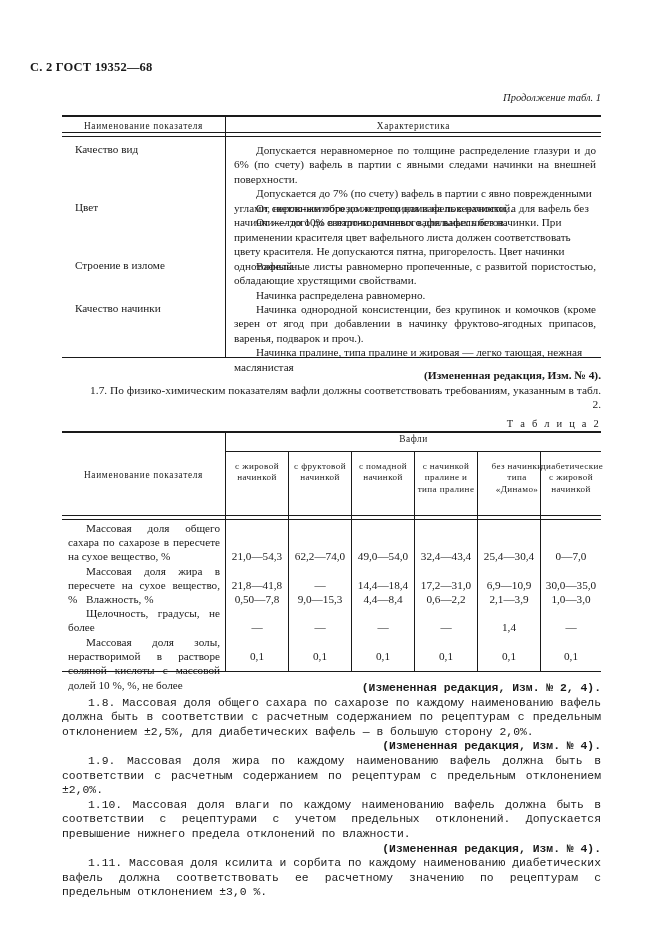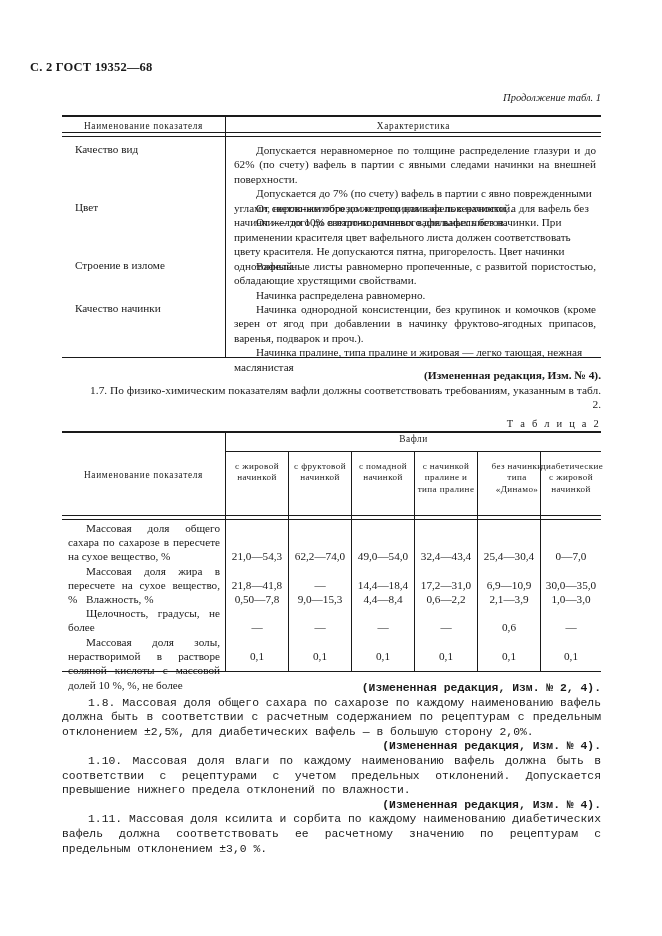--- a/index.html
+++ b/index.html
@@ -186,21 +186,21 @@
     <div class="rule-top" style="top:115px;"></div>
     <div class="rule-double" style="top:132px;"></div>
     <div class="rule-bottom" style="top:357px;"></div>
     <div class="vline" style="left:225px; top:115px; height:242px;"></div>
 
     <div id="table1-head-left">Наименование  показателя</div>
     <div id="table1-head-right">Характеристика</div>
 
     <div class="t1-name" style="top:143px;">Качество вид</div>
     <div class="t1-body" style="top:143px;">
-      <p>Допускается неравномерное по толщине распределение глазури и до 62% (по счету) вафель в партии с явными следами начинки на внешней поверхности.</p>
+      <p>Допускается неравномерное по толщине распределение глазури и до 6% (по счету) вафель в партии с явными следами начинки на внешней поверхности.</p>
       <p>Допускается до 7% (по счету) вафель в партии с явно поврежденными углами, неровным обрезом и трещинами на поверхности, а для вафель без начинки — до 10% в партии ломаных вафельных листов.</p>
     </div>
 
     <div class="t1-name" style="top:201px;">Цвет</div>
     <div class="t1-body" style="top:201px;">
       <p>От светло-желтого до желтого для вафель с начинкой.</p>
       <p>От желтого до светло-коричневого для вафель без начинки. При применении красителя цвет вафельного листа должен соответствовать цвету красителя. Не допускаются пятна, пригорелость. Цвет начинки однотонный.</p>
     </div>
 
     <div class="t1-name" style="top:259px;">Строение в изломе</div>
@@ -280,33 +280,34 @@
     <div class="t2-val" style="top:592px; left:289px; width:62px;">9,0—15,3</div>
     <div class="t2-val" style="top:592px; left:352px; width:62px;">4,4—8,4</div>
     <div class="t2-val" style="top:592px; left:415px; width:62px;">0,6—2,2</div>
     <div class="t2-val" style="top:592px; left:478px; width:62px;">2,1—3,9</div>
     <div class="t2-val" style="top:592px; left:541px; width:60px;">1,0—3,0</div>
 
     <div class="t2-val" style="top:620px; left:226px; width:62px;">—</div>
     <div class="t2-val" style="top:620px; left:289px; width:62px;">—</div>
     <div class="t2-val" style="top:620px; left:352px; width:62px;">—</div>
     <div class="t2-val" style="top:620px; left:415px; width:62px;">—</div>
-    <div class="t2-val" style="top:620px; left:478px; width:62px;">0,6</div>
+    <div class="t2-val" style="top:620px; left:478px; width:62px;">1,4</div>
     <div class="t2-val" style="top:620px; left:541px; width:60px;">—</div>
 
     <div class="t2-val" style="top:649px; left:226px; width:62px;">0,1</div>
     <div class="t2-val" style="top:649px; left:289px; width:62px;">0,1</div>
     <div class="t2-val" style="top:649px; left:352px; width:62px;">0,1</div>
     <div class="t2-val" style="top:649px; left:415px; width:62px;">0,1</div>
     <div class="t2-val" style="top:649px; left:478px; width:62px;">0,1</div>
     <div class="t2-val" style="top:649px; left:541px; width:60px;">0,1</div>
   </div>
 
   <div class="prose" style="top:681px;font-family:Liberation Mono, monospace;">
     <p class="last-line-left"><b>(Измененная редакция, Изм. № 2, 4).</b></p>
     <p>1.8. Массовая доля общего сахара по сахарозе по каждому наименованию вафель должна быть в соответствии с расчетным содержанием по рецептурам с предельным отклонением ±2,5%, для диабетических вафель — в большую сторону 2,0%.</p>
     <p class="last-line-left"><b>(Измененная редакция, Изм. № 4).</b></p>
+    <p>1.9. Массовая доля жира по каждому наименованию вафель должна быть в соответствии с расчетным содержанием по рецептурам с предельным отклонением ±2,0%.</p>
     <p>1.10. Массовая доля влаги по каждому наименованию вафель должна быть в соответствии с рецептурами с учетом предельных отклонений. Допускается превышение нижнего предела отклонений по влажности.</p>
     <p class="last-line-left"><b>(Измененная редакция, Изм. № 4).</b></p>
     <p>1.11. Массовая доля ксилита и сорбита по каждому наименованию диабетических вафель должна соответствовать ее расчетному значению по рецептурам с предельным отклонением ±3,0 %.</p>
   </div>
 
 </div>
 
 </body></html>

